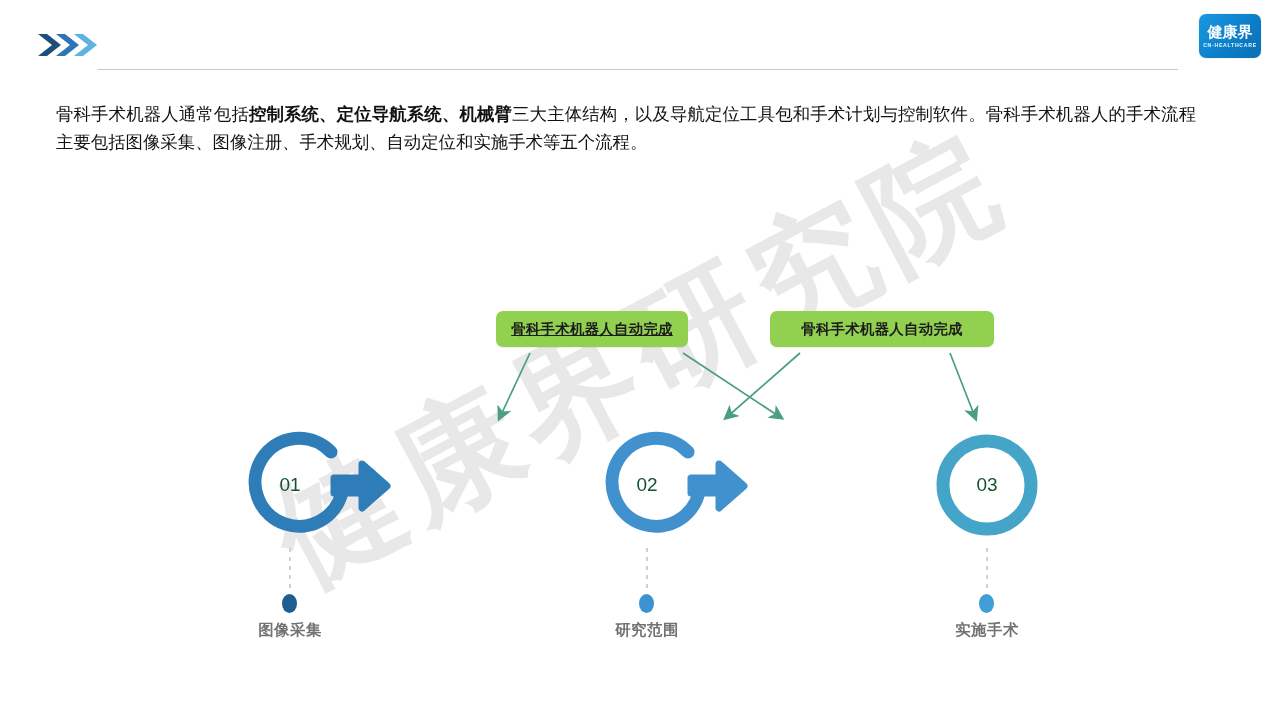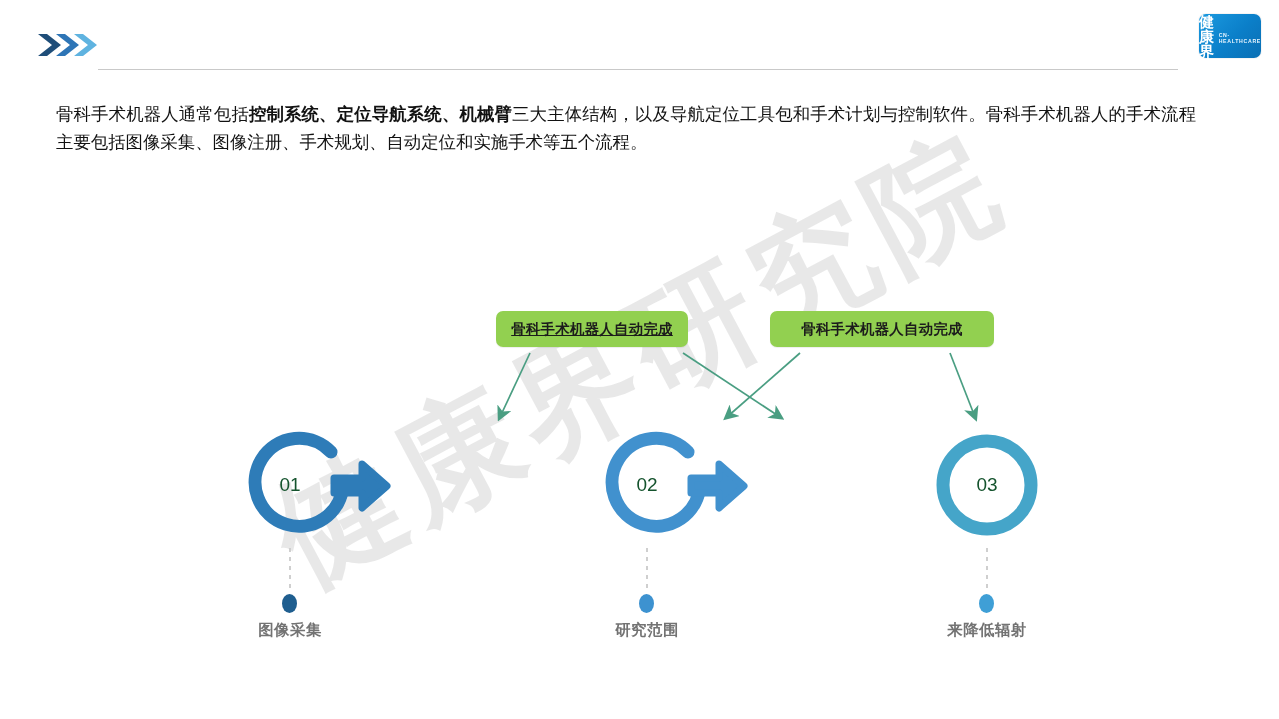--- a/index.html
+++ b/index.html
@@ -32,21 +32,21 @@
     text-shadow:1px 1px 0 rgba(150,150,150,.45);
   }
   .title-rule{
     position:absolute;left:98px;top:69px;width:1080px;height:1px;
     background:#c9c9c9;
   }
   .logo{
     position:absolute;right:18px;top:14px;
     width:62px;height:44px;border-radius:7px;
     background:linear-gradient(135deg,#1b9ae0 0%,#0b7fc9 55%,#0a6fb4 100%);
-    display:flex;align-items:center;justify-content:center;
+    display:flex;flex-direction:column;align-items:center;justify-content:center;
     box-shadow:0 0 0 1px rgba(0,0,0,.04);
   }
   .logo-cn{color:#fff;font-size:15px;font-weight:700;line-height:1;letter-spacing:0px;}
   .logo-en{color:#eaf6ff;font-size:5.2px;font-weight:700;letter-spacing:.7px;margin-top:3px;}
 
   
   .body-text{
     position:absolute;left:56px;top:88px;width:1140px;
     font-size:17.4px;line-height:28px;color:#121212;
     z-index:10;
@@ -168,19 +168,19 @@
       </div>
 
 
       <div class="step" style="left:932px;">
         <svg width="110" height="110" viewBox="0 0 110 110" style="position:absolute;left:0;top:0;">
           <circle cx="55" cy="55" r="44" fill="none" stroke="#45a5c9" stroke-width="13"></circle>
         </svg>
         <div class="num">03</div>
         <div class="leg" style="background:repeating-linear-gradient(to bottom,#cfcfcf 0 4px,transparent 4px 9px);"></div>
         <div class="dot" style="background:#3f9fd6;"></div>
-        <div class="steplabel">来降低辐射</div>
+        <div class="steplabel">实施手术</div>
       </div>
 
     </div>
   </div>
 
 </div>
 
 </body></html>

